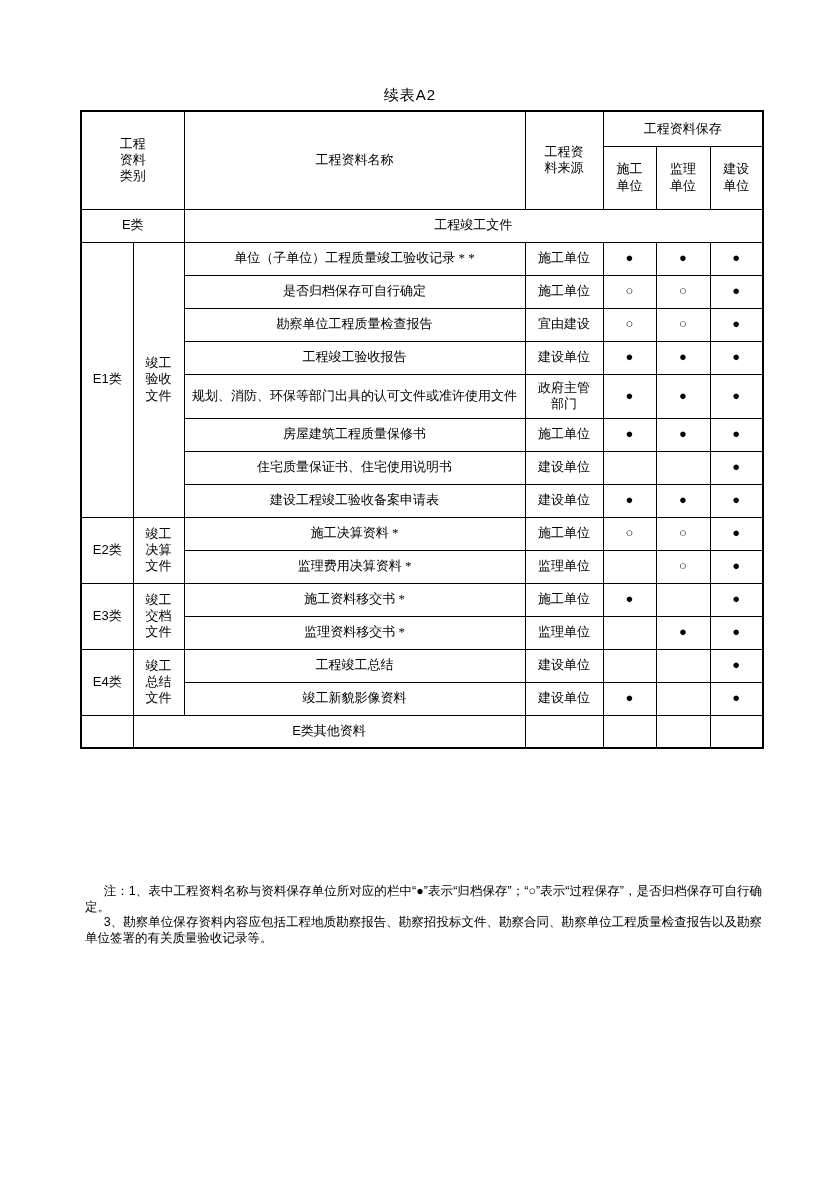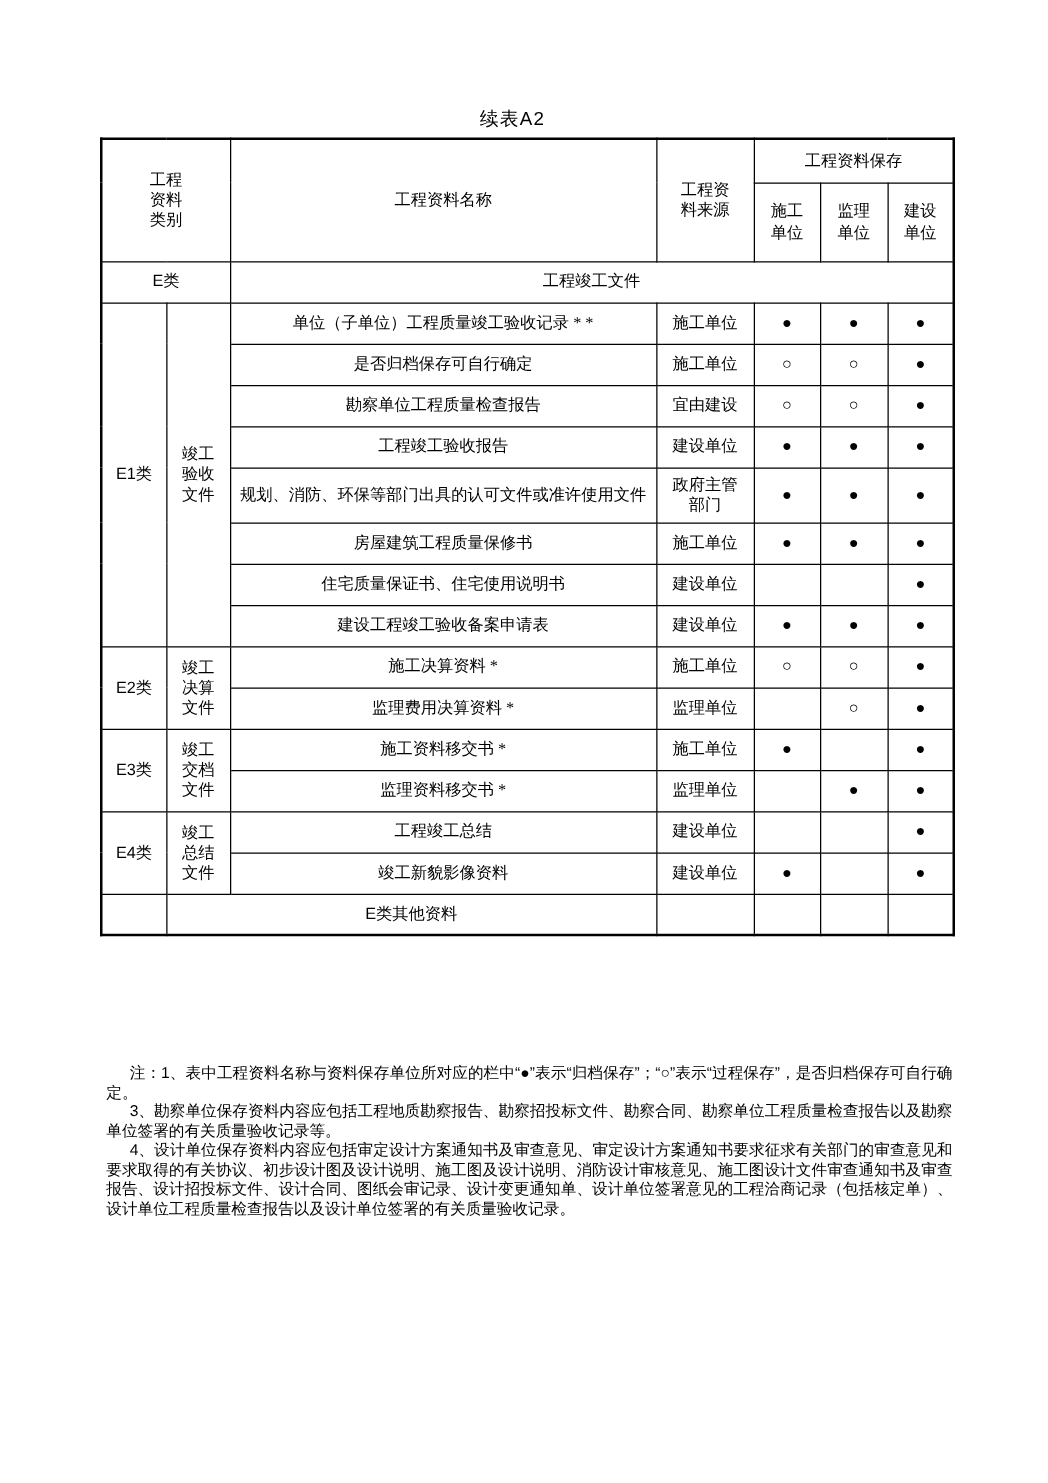--- a/index.html
+++ b/index.html
@@ -36,21 +36,21 @@
   .name-cell { text-align: left; padding-left: 10px; padding-right: 8px; font-family: Liberation Serif, serif; }
   .section-title-cell { text-align: center; margin-left: 28px; }
   .footer-label-cell { text-align: left; padding-left: 10px; }
   .dot-cell { font-size: 13px; }
   tr.h-group { height: 35px; }
   tr.h-sub { height: 63px; }
   tr.row { height: 33px; }
   tr.row-tall { height: 44px; }
 
   .notes {
-    position: absolute; top: 851px; left: 85px; width: 677px;
+    position: absolute; top: 884px; left: 85px; width: 677px;
     font-size: 12.5px; line-height: 15.5px; text-align: justify;
   }
   .notes p { margin: 0; text-indent: 1.5em; }
 </style>
 </head>
 <body>
 
 <div class="page">
 
   <div class="doc-title">续表A2</div>
@@ -216,16 +216,15 @@
         <td></td>
         <td></td>
         <td></td>
       </tr>
     </tbody>
   </table>
 
   <div class="notes">
     <p>注：1、表中工程资料名称与资料保存单位所对应的栏中“●”表示“归档保存”；“○”表示“过程保存”，是否归档保存可自行确定。</p>
     <p>3、勘察单位保存资料内容应包括工程地质勘察报告、勘察招投标文件、勘察合同、勘察单位工程质量检查报告以及勘察单位签署的有关质量验收记录等。</p>
-    <p>4、设计单位保存资料内容应包括审定设计方案通知书及审查意见、审定设计方案通知书要求征求有关部门的审查意见和要求取得的有关协议、初步设计图及设计说明、施工图及设计说明、消防设计审核意见、施工图设计文件审查通知书及审查报告、设计招投标文件、设计合同、图纸会审记录、设计变更通知单、设计单位签署意见的工程洽商记录（包括核定单）、设计单位工程质量检查报告以及设计单位签署的有关质量验收记录。</p>
   </div>
 
 </div>
 
 </body></html>

